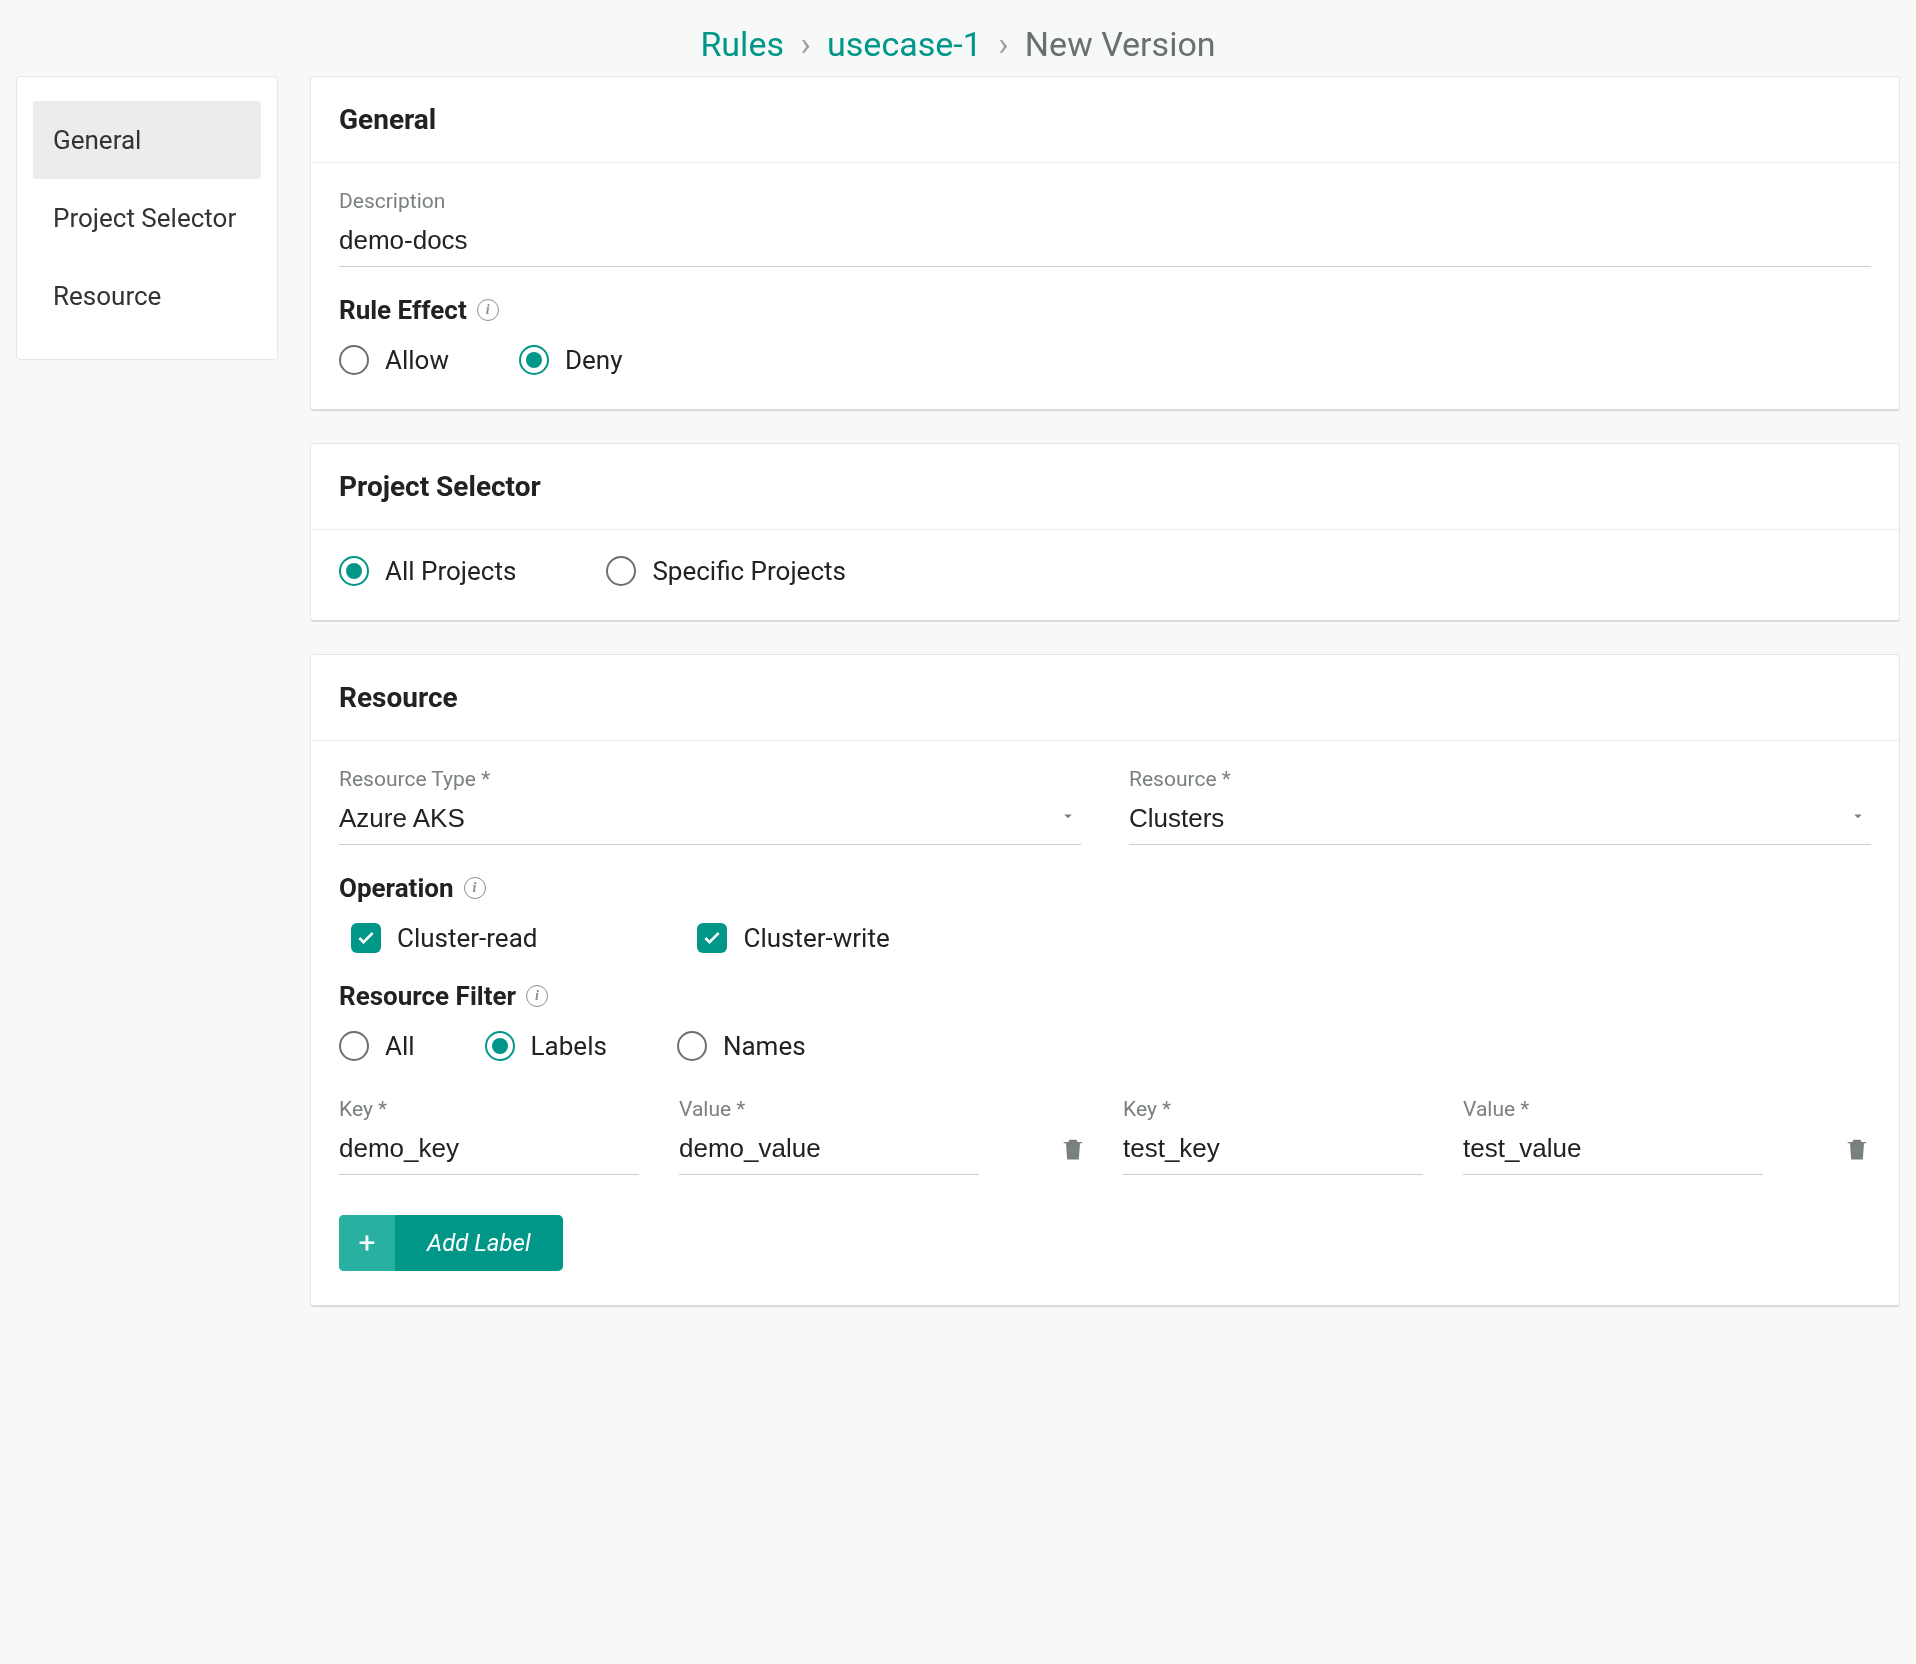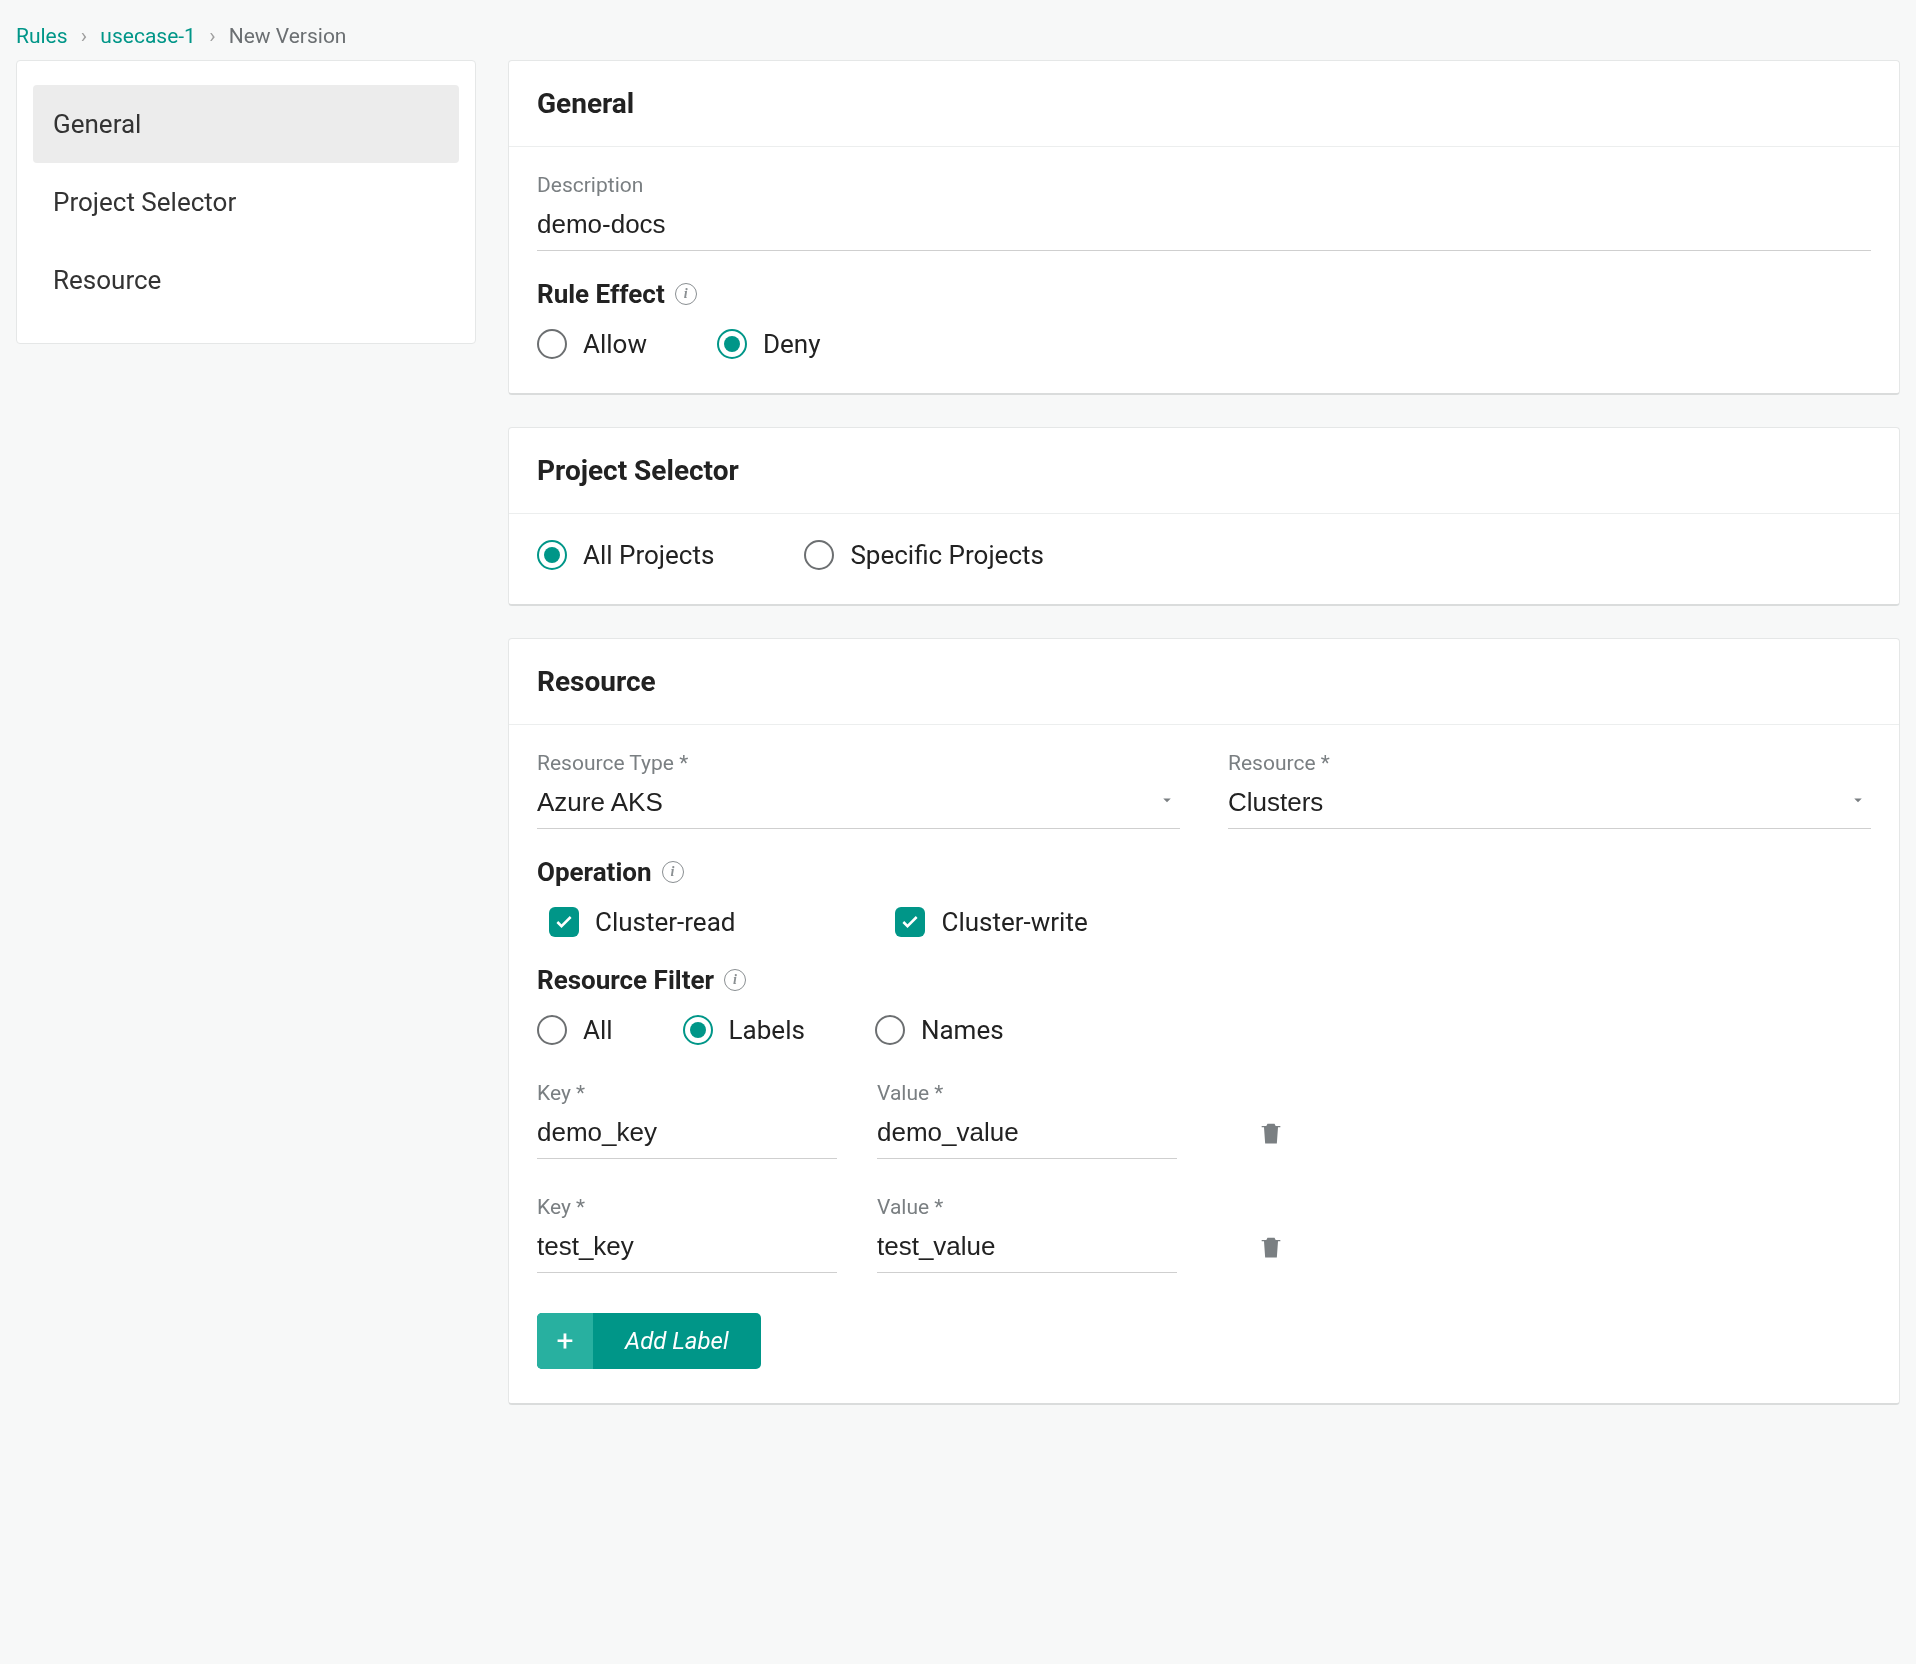--- a/index.html
+++ b/index.html
@@ -5,21 +5,22 @@
   * { box-sizing: border-box; }
   body {
     margin: 0;
     font-family: -apple-system, BlinkMacSystemFont, "Segoe UI", Roboto, Helvetica, Arial, sans-serif;
     background: #f7f8f8;
     color: #222;
     font-size: 24px;
   }
   .breadcrumb {
     padding: 24px 16px 12px 16px;
-    font-size: 21px;
+    font-size: 34px;
+    text-align: center;
   }
   .breadcrumb a { color: #009688; text-decoration: none; }
   .breadcrumb .sep { color: #9e9e9e; margin: 0 8px; }
   .breadcrumb .current { color: #6b6f72; }
   .page {
     display: flex;
     gap: 32px;
     padding: 0 16px 40px 16px;
   }
   .sidebar {
@@ -104,21 +105,21 @@
     width: 30px; height: 30px; border-radius: 6px; background: #009688;
     display: inline-flex; align-items: center; justify-content: center;
     color: #fff;
   }
   .checkbox-box svg { width: 20px; height: 20px; }
   .select-wrap { position: relative; }
   .select-caret {
     position: absolute; right: 4px; bottom: 14px; color: #7a7f82;
   }
   .select-caret svg { width: 18px; height: 18px; }
-  .labels-block { margin-top: 36px; display: flex; flex-direction: column; gap: 36px; }
+  .labels-block { margin-top: 36px; display: flex; flex-direction: row; gap: 36px; }
   .label-row { display: flex; align-items: flex-end; gap: 40px; }
   .label-field { width: 300px; display: flex; flex-direction: column; }
   .trash { color: #7a7f82; cursor: pointer; margin-left: 40px; margin-bottom: 6px; }
   .trash svg { width: 28px; height: 28px; }
   .add-btn {
     display: inline-flex; align-items: center; background: #009688; color: #fff;
     border-radius: 5px; overflow: hidden; cursor: pointer; font-size: 24px;
     margin-top: 40px;
   }
   .add-btn .plus {

